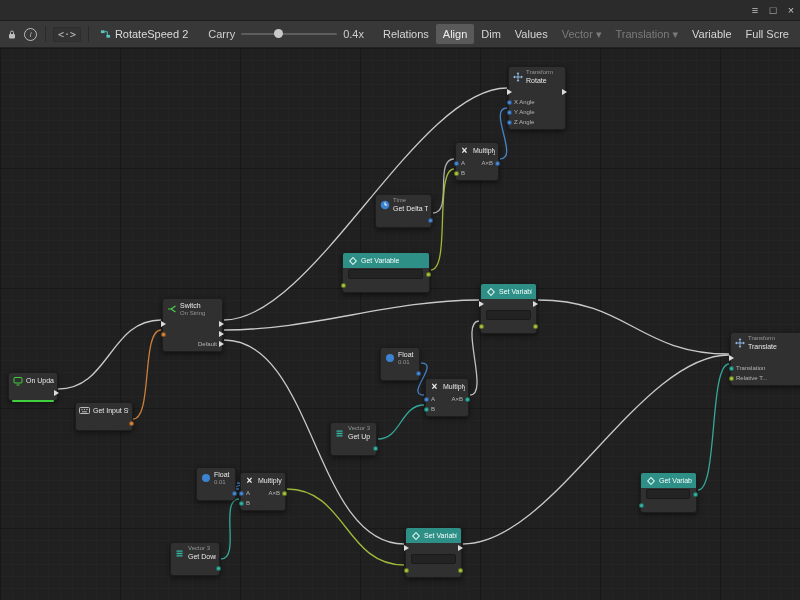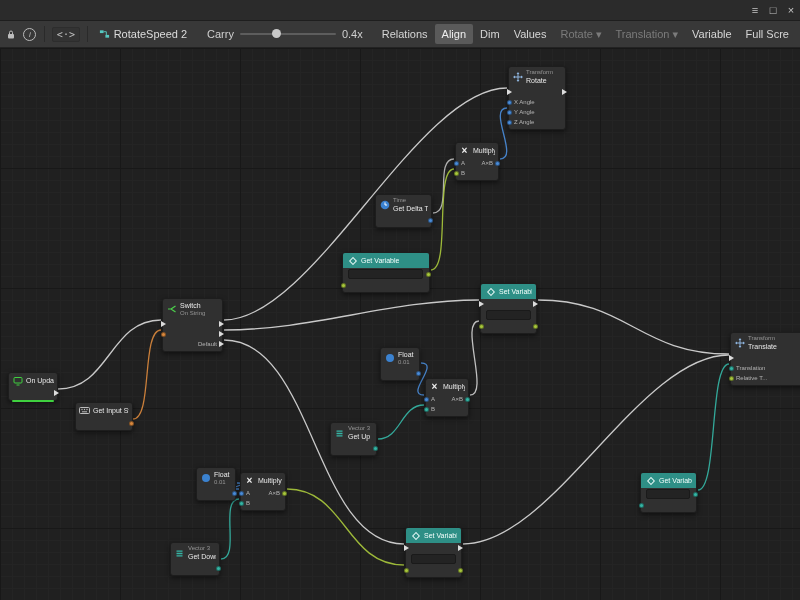--- a/index.html
+++ b/index.html
@@ -106,21 +106,21 @@
       <span class="track">
         <span class="thumb" id="zoom-thumb" style="left: calc(38% - 4px);"></span>
       </span>
       <span>0.4x</span>
     </span>
     <span class="btnrow" id="toolbar-buttons">
         <span class="tbtn">Relations</span>
         <span class="tbtn active">Align</span>
         <span class="tbtn">Dim</span>
         <span class="tbtn">Values</span>
-        <span class="tbtn disabled">Rotate ▾</span>
+        <span class="tbtn disabled">Vector ▾</span>
         <span class="tbtn disabled">Translation ▾</span>
         <span class="tbtn">Variable</span>
         <span class="tbtn">Full Scre</span>
       </span>
   </div>
 
   <div class="canvas" id="canvas">
     <svg class="wires" id="wires" width="800" height="553">
         <path d="M58 341 C109.5 341,109.5 272,161 272" stroke="#d8d8d8" stroke-width="1.3" fill="none" opacity="0.92"></path>
         <path d="M133 371 C153 371,141 282,161 282" stroke="#D9883D" stroke-width="1.3" fill="none" opacity="0.92"></path>

